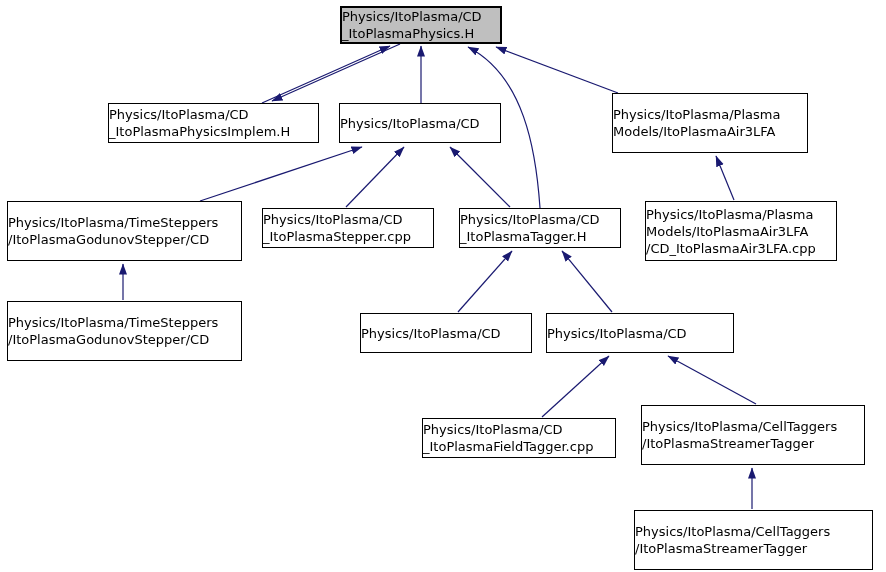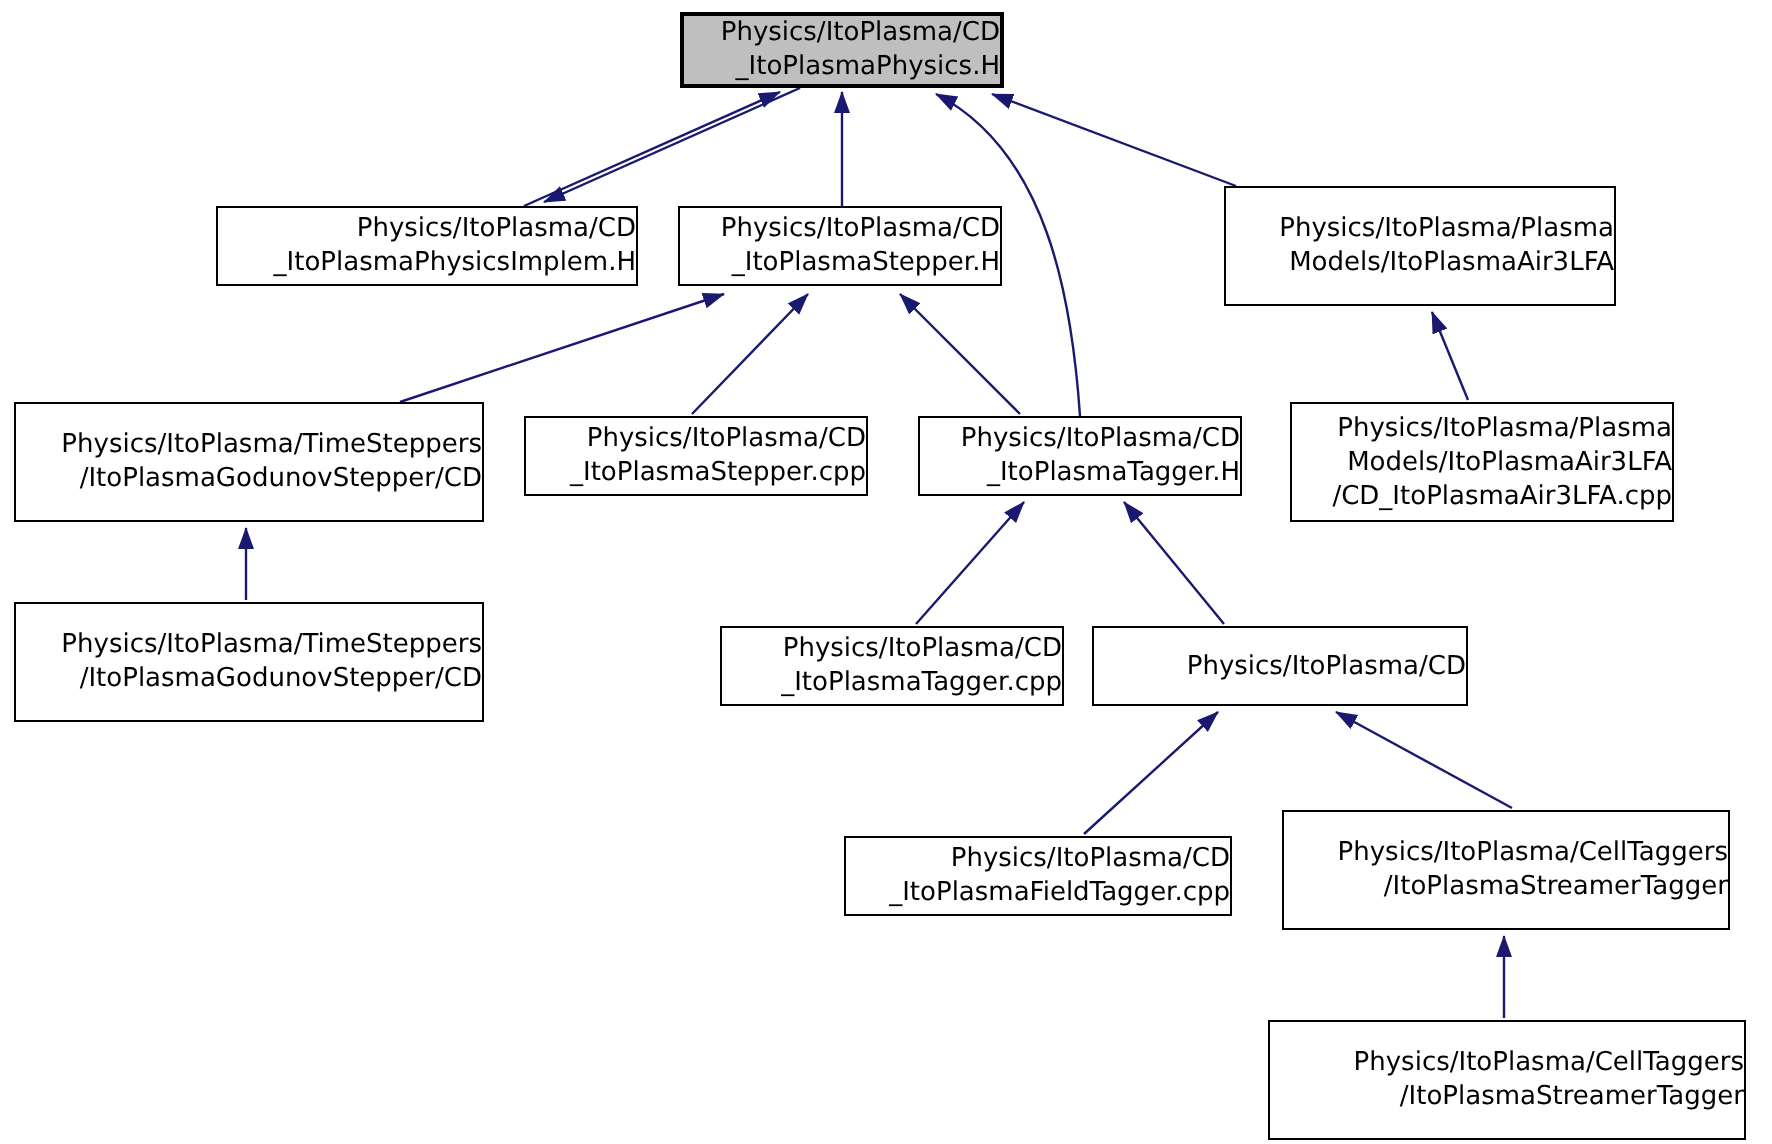--- a/index.html
+++ b/index.html
@@ -27,21 +27,21 @@
     stroke-width: 1.2px;
   }
   .node {
     position: absolute;
     box-sizing: border-box;
     background: #ffffff;
     border: 1px solid #000000;
     display: flex;
     flex-direction: column;
     justify-content: center;
-    align-items: flex-end;
+    align-items: flex-start;
     font-size: 13px;
     line-height: 17px;
     color: #000000;
     white-space: nowrap;
     cursor: pointer;
     z-index: 2;
   }
   .node.highlight {
     background: #bfbfbf;
     border-width: 2px;
@@ -79,21 +79,20 @@
 <div class="node highlight" style="left: 340px; top: 6px; width: 162px; height: 38px;">
       <div class="nline">Physics/ItoPlasma/CD</div>
       <div class="nline">_ItoPlasmaPhysics.H</div>
     </div>
     <div class="node" style="left: 108px; top: 103px; width: 211px; height: 40px;">
       <div class="nline">Physics/ItoPlasma/CD</div>
       <div class="nline">_ItoPlasmaPhysicsImplem.H</div>
     </div>
     <div class="node" style="left: 339px; top: 103px; width: 162px; height: 40px;">
       <div class="nline">Physics/ItoPlasma/CD</div>
-      <div class="nline">_ItoPlasmaStepper.H</div>
     </div>
     <div class="node" style="left: 612px; top: 93px; width: 196px; height: 60px;">
       <div class="nline">Physics/ItoPlasma/Plasma</div>
       <div class="nline">Models/ItoPlasmaAir3LFA</div>
     </div>
     <div class="node" style="left: 7px; top: 201px; width: 235px; height: 60px;">
       <div class="nline">Physics/ItoPlasma/TimeSteppers</div>
       <div class="nline">/ItoPlasmaGodunovStepper/CD</div>
     </div>
     <div class="node" style="left: 262px; top: 208px; width: 172px; height: 40px;">
@@ -108,21 +107,20 @@
       <div class="nline">Physics/ItoPlasma/Plasma</div>
       <div class="nline">Models/ItoPlasmaAir3LFA</div>
       <div class="nline">/CD_ItoPlasmaAir3LFA.cpp</div>
     </div>
     <div class="node" style="left: 7px; top: 301px; width: 235px; height: 60px;">
       <div class="nline">Physics/ItoPlasma/TimeSteppers</div>
       <div class="nline">/ItoPlasmaGodunovStepper/CD</div>
     </div>
     <div class="node" style="left: 360px; top: 313px; width: 172px; height: 40px;">
       <div class="nline">Physics/ItoPlasma/CD</div>
-      <div class="nline">_ItoPlasmaTagger.cpp</div>
     </div>
     <div class="node" style="left: 546px; top: 313px; width: 188px; height: 40px;">
       <div class="nline">Physics/ItoPlasma/CD</div>
     </div>
     <div class="node" style="left: 422px; top: 418px; width: 194px; height: 40px;">
       <div class="nline">Physics/ItoPlasma/CD</div>
       <div class="nline">_ItoPlasmaFieldTagger.cpp</div>
     </div>
     <div class="node" style="left: 641px; top: 405px; width: 224px; height: 60px;">
       <div class="nline">Physics/ItoPlasma/CellTaggers</div>

